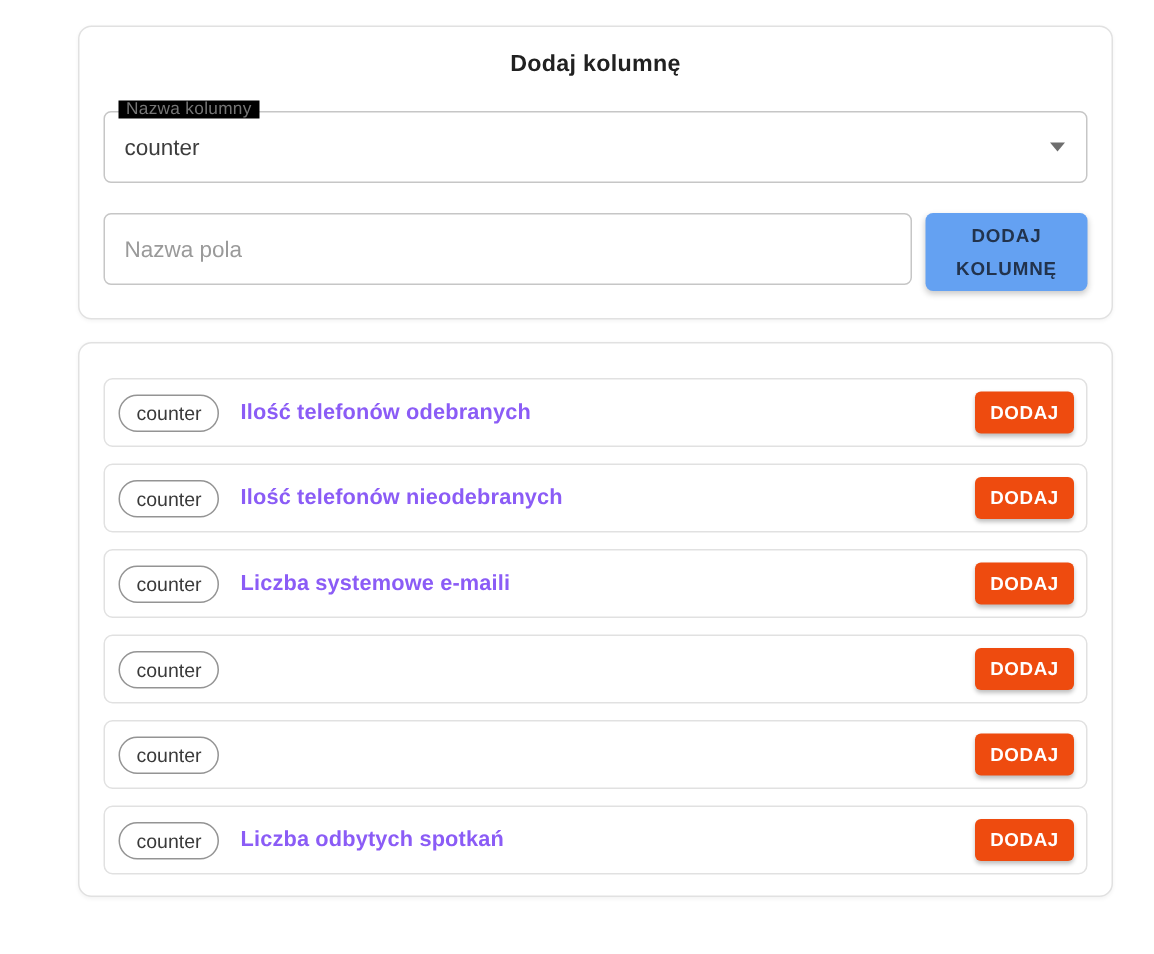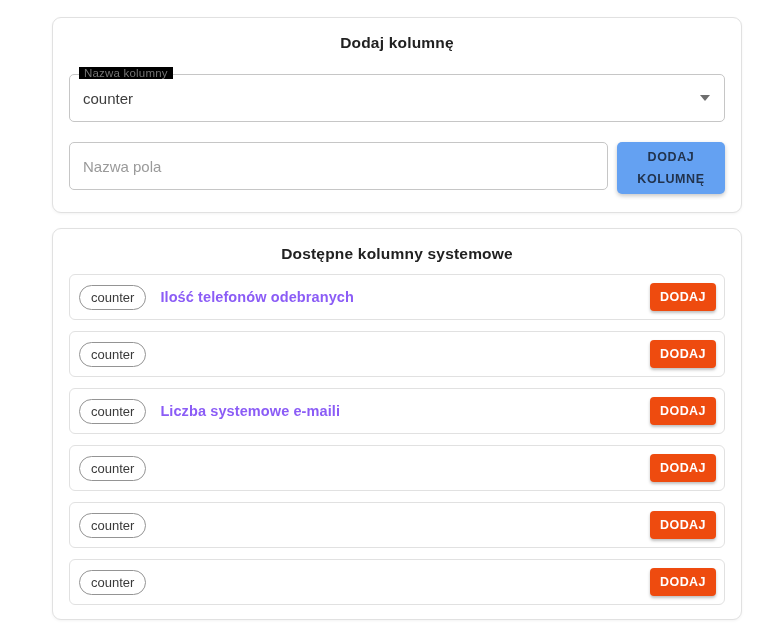--- a/index.html
+++ b/index.html
@@ -151,31 +151,31 @@
       <span class="caret"></span>
     </div>
 
     <div class="form-row">
       <input class="text-input" type="text" placeholder="Nazwa pola" style="">
       <button class="btn-add-column" type="button">DODAJ KOLUMNĘ</button>
     </div>
   </section>
 
   <section class="card second">
-    <h2 class="card-title">Dostępne kolumny systemowe</h2>
 
     <div class="rows">
   <div class="row">
     <span class="chip">counter</span>
     <span class="row-label">Ilość telefonów odebranych</span>
     <button class="btn-dodaj" type="button">DODAJ</button>
   </div>
 
   <div class="row">
     <span class="chip">counter</span>
+    <span class="row-label">Ilość telefonów nieodebranych</span>
     <button class="btn-dodaj" type="button">DODAJ</button>
   </div>
 
   <div class="row">
     <span class="chip">counter</span>
     <span class="row-label">Liczba systemowe e-maili</span>
     <button class="btn-dodaj" type="button">DODAJ</button>
   </div>
 
   <div class="row">
@@ -183,18 +183,19 @@
     <button class="btn-dodaj" type="button">DODAJ</button>
   </div>
 
   <div class="row">
     <span class="chip">counter</span>
     <button class="btn-dodaj" type="button">DODAJ</button>
   </div>
 
   <div class="row">
     <span class="chip">counter</span>
+    <span class="row-label">Liczba odbytych spotkań</span>
     <button class="btn-dodaj" type="button">DODAJ</button>
   </div>
 </div>
   </section>
 
 </div>
 
 </body></html>

